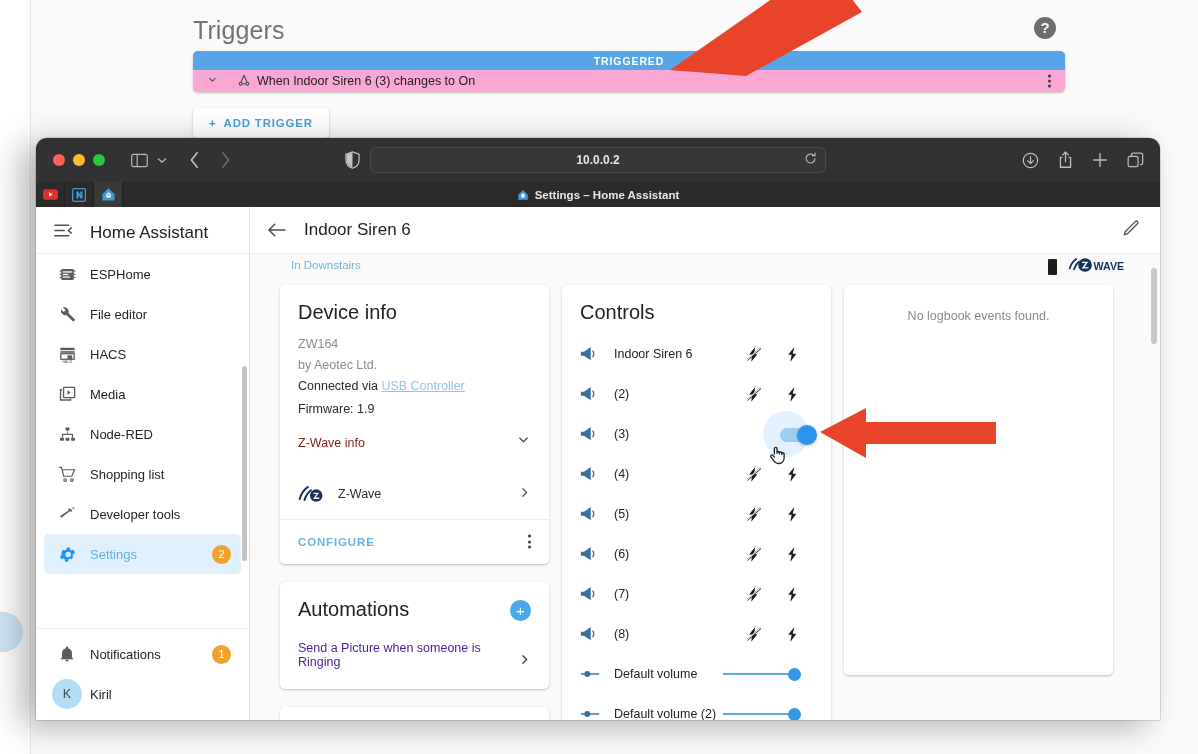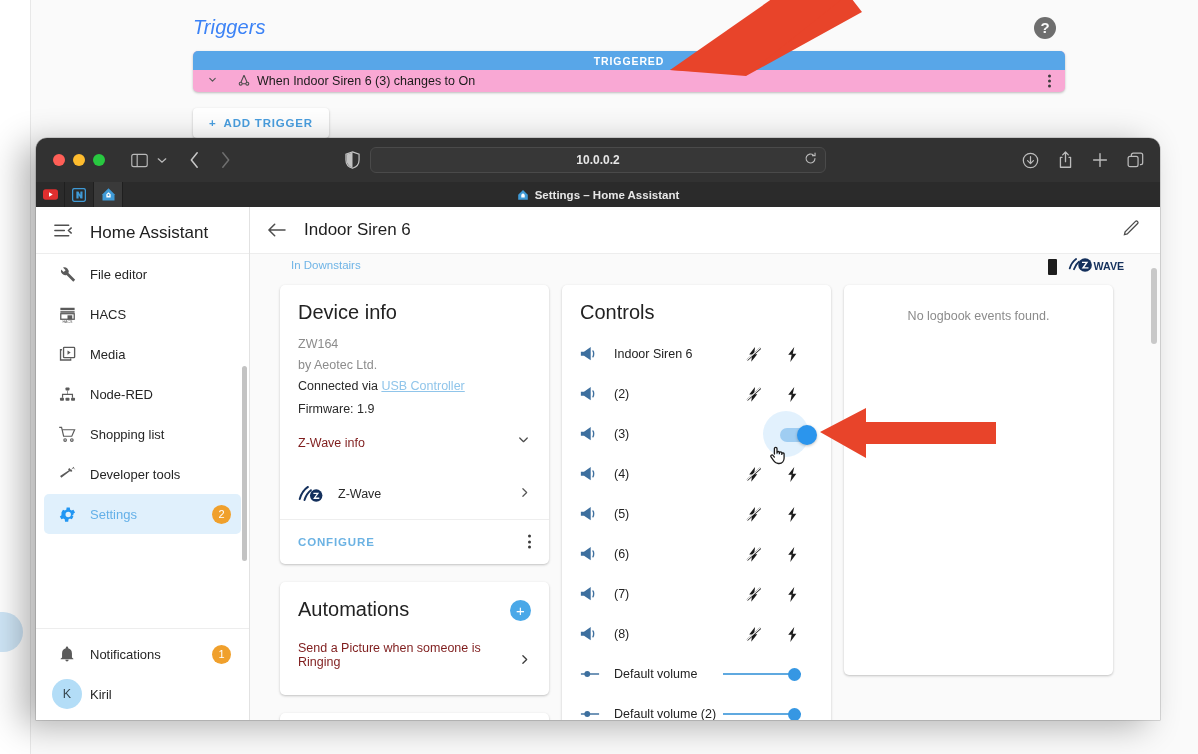--- a/index.html
+++ b/index.html
@@ -21,21 +21,21 @@
     background: #ffffff; border-right: 1px solid #e8e8e8;
   }
   .bg-rail-chip {
     position: absolute; left: 0; top: 612px; width: 23px; height: 40px;
     background: #cfe6f7; border-radius: 0 22px 22px 0;
   }
   .bg-content { position: absolute; left: 31px; right: 0; top: 0; bottom: 0; background: #fafafa; }
 
   .triggers-title {
     position: absolute; left: 162px; top: 16px;
-    font-size: 20px; color: #3b82f6; letter-spacing: .1px; font-style: italic;
+    font-size: 25px; color: #737373; letter-spacing: .1px;
   }
   .help-icon {
     position: absolute; left: 1003px; top: 17px;
     width: 22px; height: 22px; border-radius: 50%;
     background: #6e6e6e; color: #fafafa;
     font-size: 15px; font-weight: bold; text-align: center; line-height: 22px;
   }
   .trigger-card {
     position: absolute; left: 162px; top: 51px; width: 872px; height: 41px;
     background: #f9a8d4; border-radius: 5px;
@@ -192,22 +192,22 @@
   .kebab { position: absolute; right: 18px; top: 50%; transform: translateY(-50%); }
   .kebab span { display: block; width: 3px; height: 3px; background: #3a3a3a; border-radius: 50%; margin: 2.5px 0; }
 
   .auto-head { position: relative; }
   .plus-fab {
     position: absolute; right: 18px; top: 18px; width: 21px; height: 21px;
     border-radius: 50%; background: #4aa8e8; color: #fff; font-size: 15px;
     display: flex; align-items: center; justify-content: center; line-height: 1;
   }
   .auto-row {
-    display: flex; align-items: flex-end; padding: 14px 18px 26px;
-    font-size: 12.5px; color: #7f1d1d;
+    display: flex; align-items: flex-end; padding: 14px 18px 20px;
+    font-size: 12.5px; color: #4c1d95;
   }
   .auto-row .chev { margin-left: auto; color: #3c3c3c; font-size: 14px; font-weight: bold; }
 
   
   .ctrl-row { display: flex; align-items: center; height: 40px; padding: 0 16px 0 18px; }
   .ctrl-ic { width: 34px; color: #3d6f9e; display: flex; align-items: center; }
   .ctrl-name { font-size: 12.5px; color: #232323; flex: 1; }
   .ctrl-btns { display: flex; align-items: center; gap: 21px; padding-right: 14px; }
   .ctrl-btn { color: #1b1b1b; display: flex; align-items: center; justify-content: center; width: 18px; }
   .toggle-wrap { position: relative; width: 56px; display: flex; justify-content: flex-end; padding-right: 2px; }
@@ -404,20 +404,41 @@
             <svg width="19" height="15" viewBox="0 0 22 16" fill="none" stroke="#4f4f4f" stroke-width="1.7" stroke-linecap="round">
               <path d="M1 2h16M1 8h11M1 14h16M20 5l-3.2 3L20 11"></path>
             </svg>
           </div>
           <div class="ha-title">Home Assistant</div>
         </div>
 
         <div class="ha-sb-list">
 
 
+          <div class="sb-item">
+            <span class="sb-ic">
+              <svg width="19" height="19" viewBox="0 0 24 24" fill="#5b5b5b">
+                  <rect x="4" y="5" width="16" height="14" rx="1.5"></rect>
+                  <g fill="#fff">
+                    <rect x="6" y="8" width="12" height="1.6"></rect>
+                    <rect x="6" y="11.2" width="7" height="1.6"></rect>
+                    <rect x="6" y="14.4" width="9" height="1.6"></rect>
+                  </g>
+                  <g fill="#5b5b5b">
+                    <rect x="2" y="7" width="2" height="1.4"></rect>
+                    <rect x="2" y="11" width="2" height="1.4"></rect>
+                    <rect x="2" y="15" width="2" height="1.4"></rect>
+                    <rect x="20" y="7" width="2" height="1.4"></rect>
+                    <rect x="20" y="11" width="2" height="1.4"></rect>
+                    <rect x="20" y="15" width="2" height="1.4"></rect>
+                  </g>
+                </svg>
+            </span>
+            <span class="sb-label">ESPHome</span>
+          </div>
 
           <div class="sb-item">
             <span class="sb-ic">
               <svg width="19" height="19" viewBox="0 0 24 24" fill="#5b5b5b">
                   <path d="M21.7 18.6l-8.5-8.5a5.5 5.5 0 0 0-6.9-6.9l3.3 3.3-2.4 2.4L3.9 5.6a5.5 5.5 0 0 0 6.9 6.9l8.5 8.5 2.4-2.4z"></path>
                 </svg>
             </span>
             <span class="sb-label">File editor</span>
           </div>
 

